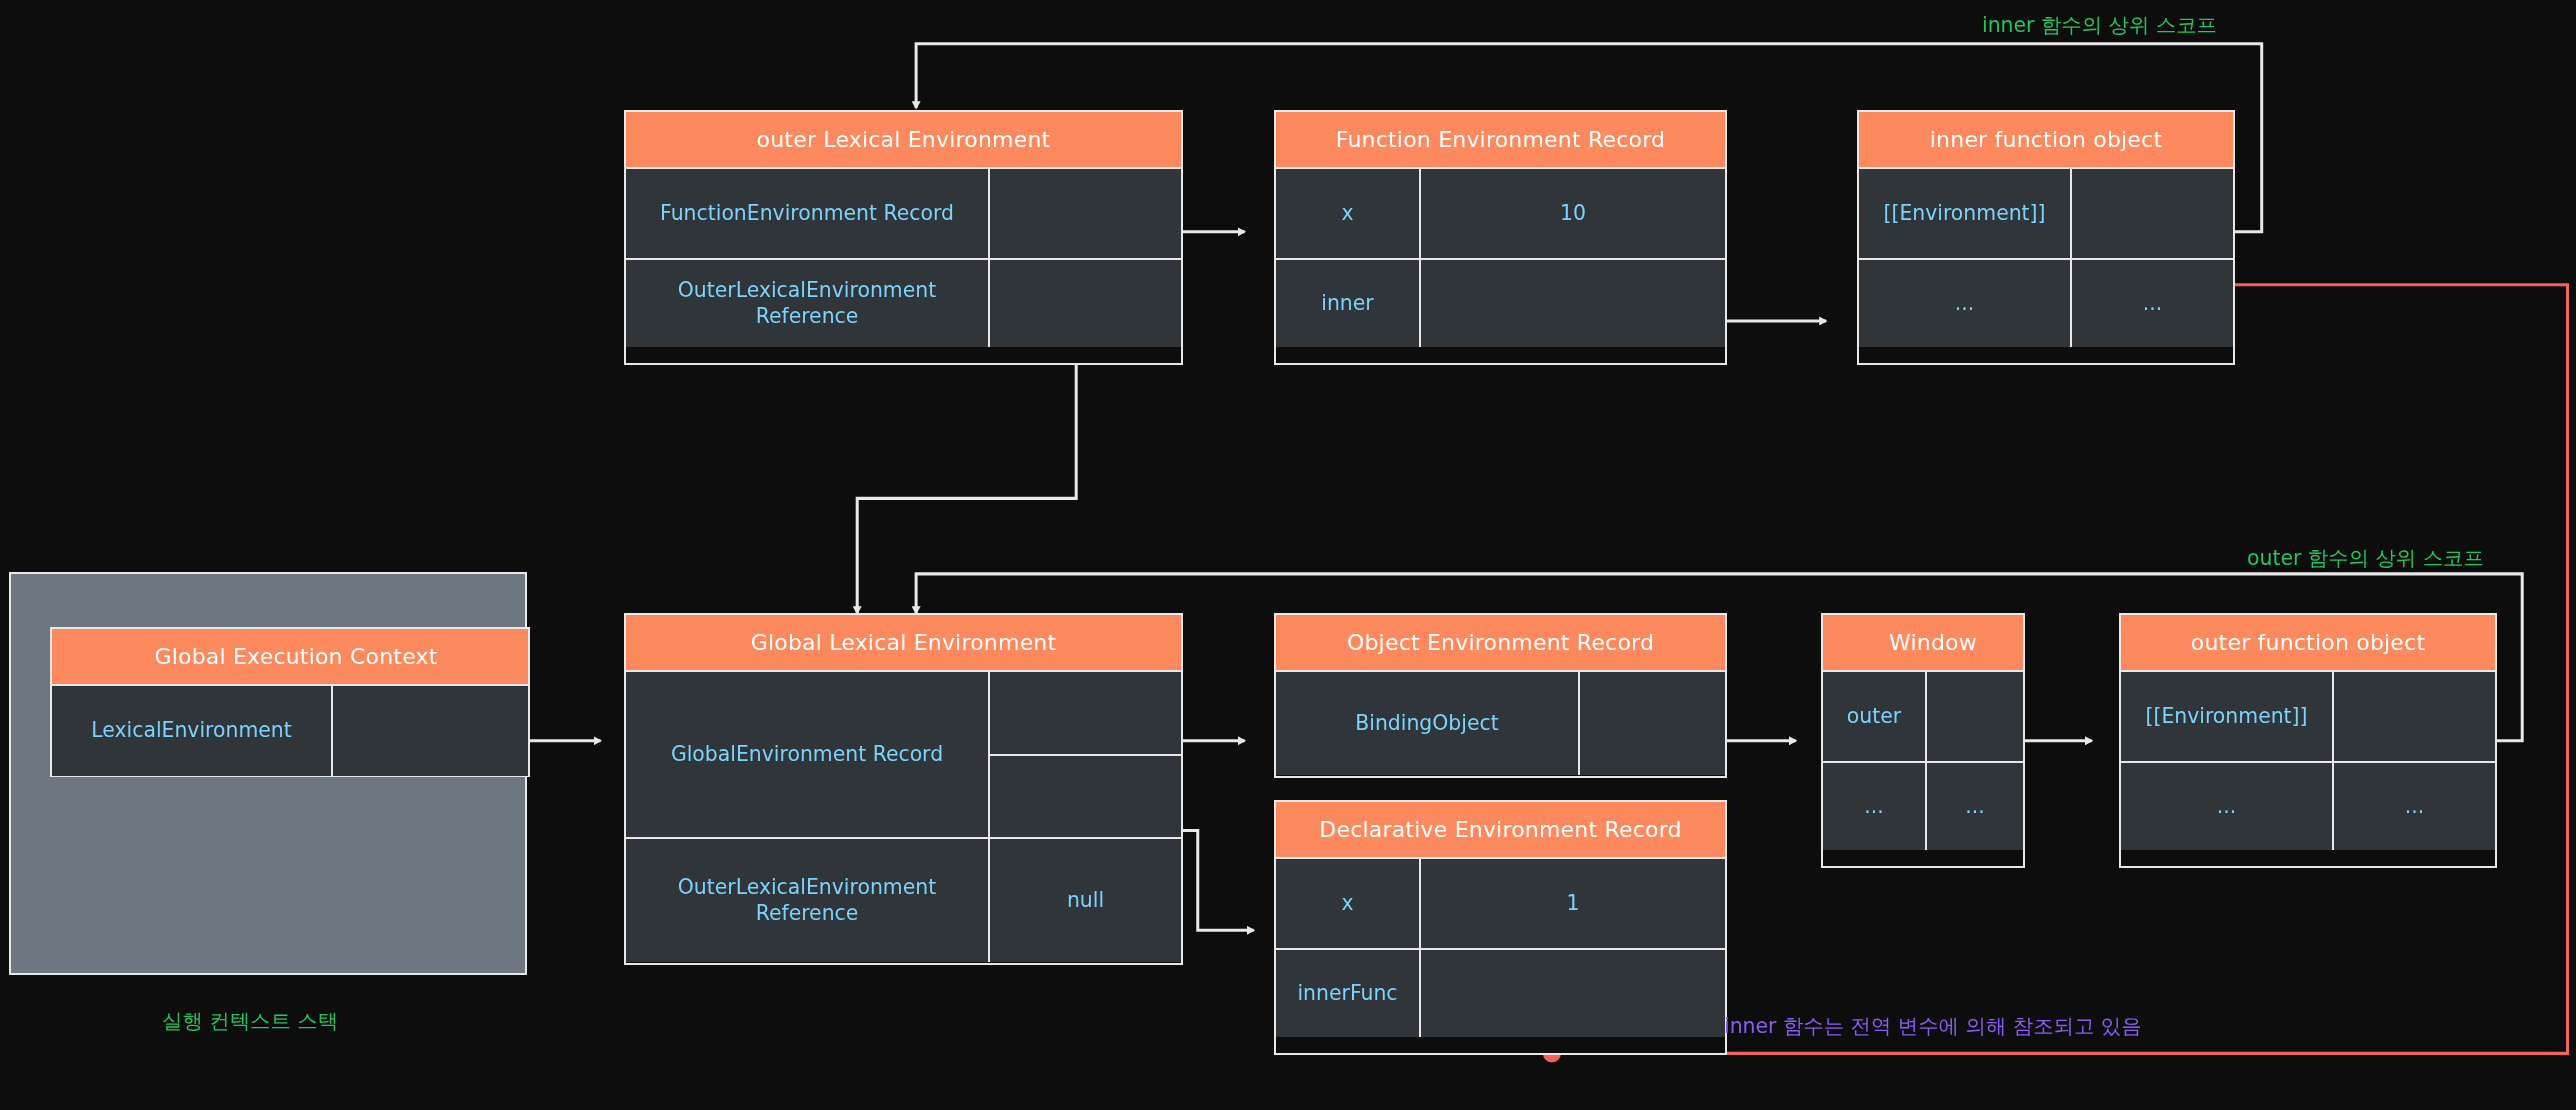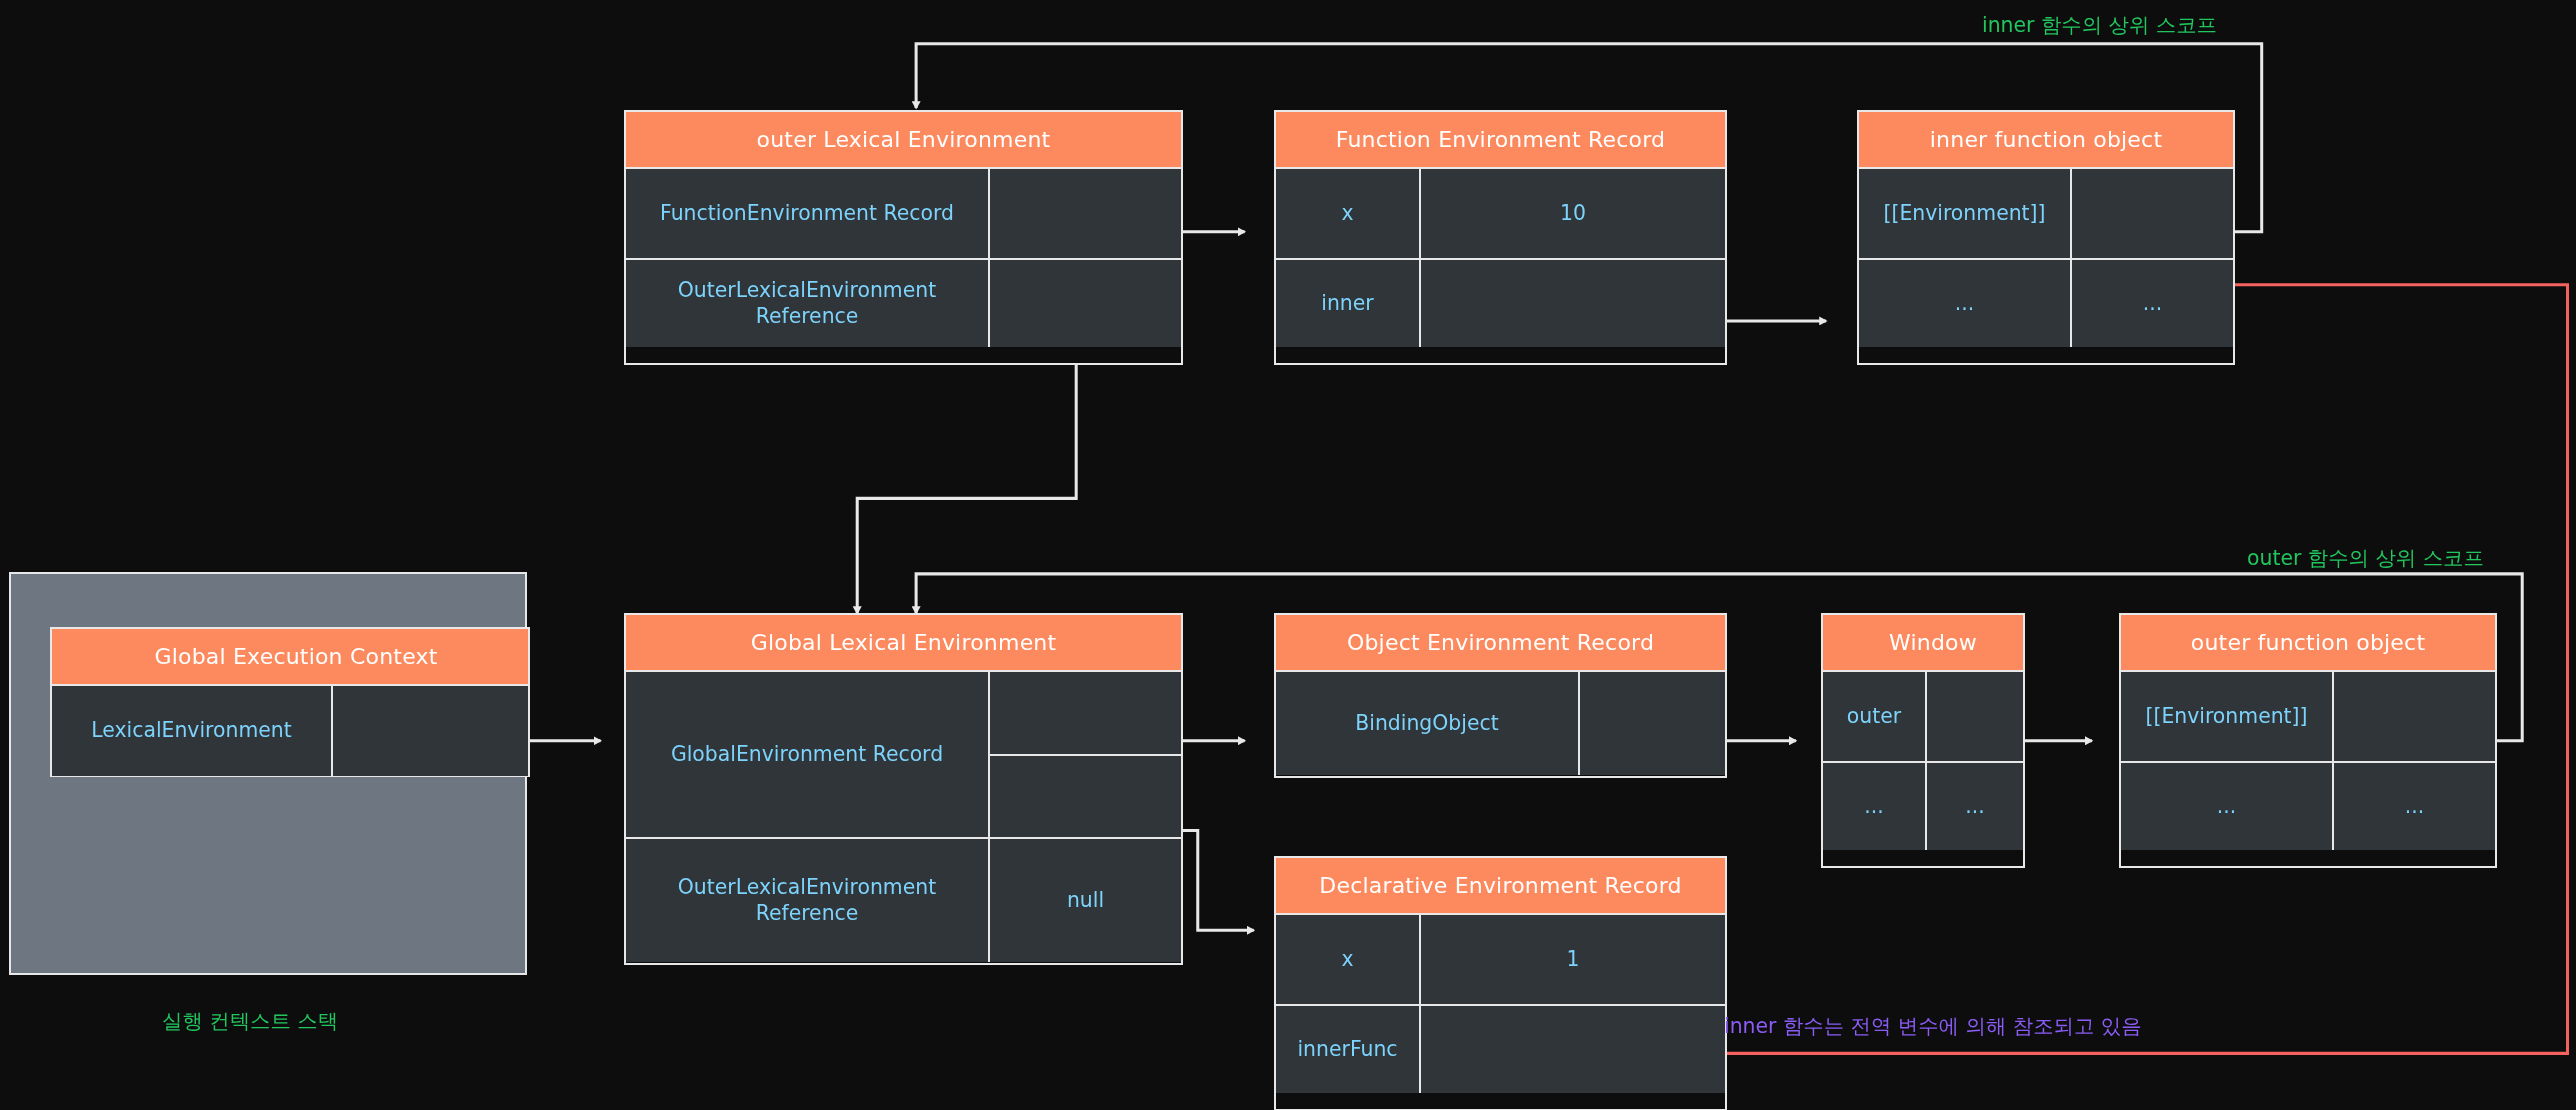--- a/index.html
+++ b/index.html
@@ -182,21 +182,21 @@
     <div class="row" style="height:89px;">
       <div class="cell" style="width:211px;">[[Environment]]</div>
       <div class="cell" style="flex:1;"></div>
     </div>
     <div class="row" style="height:89px;">
       <div class="cell" style="width:211px;">...</div>
       <div class="cell" style="flex:1;">...</div>
     </div>
   </div>
 
-  <div class="box" style="left:1254px; top:856px; width:453px; height:255px;">
+  <div class="box" style="left:1254px; top:800px; width:453px; height:255px;">
     <div class="hdr" style="height:57px;">Declarative Environment Record</div>
     <div class="row" style="height:89px;">
       <div class="cell" style="width:143px;">x</div>
       <div class="cell" style="flex:1;">1</div>
     </div>
     <div class="row" style="height:89px;">
       <div class="cell" style="width:143px;">innerFunc</div>
       <div class="cell" style="flex:1;"></div>
     </div>
   </div>

